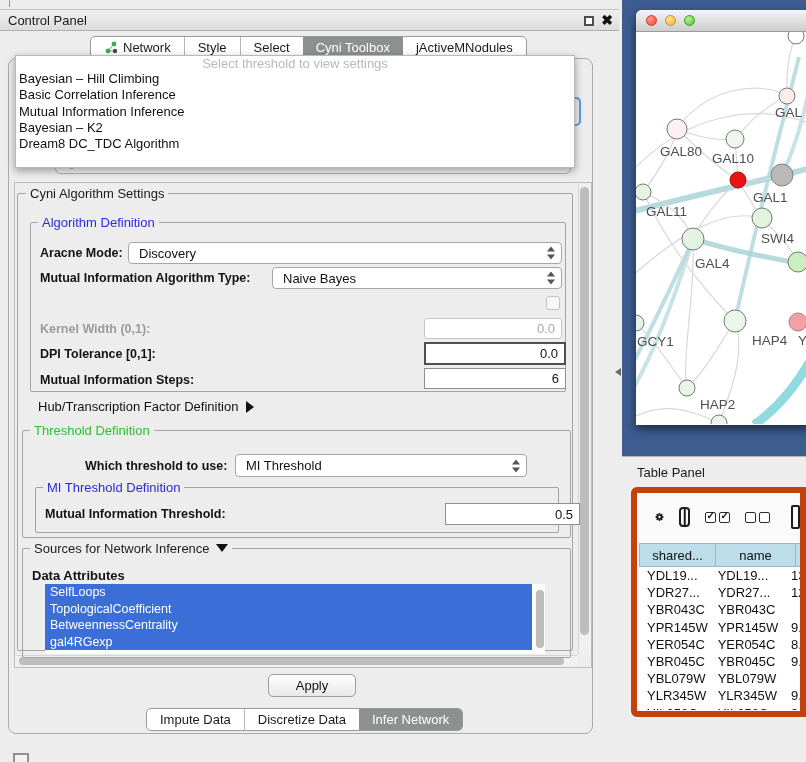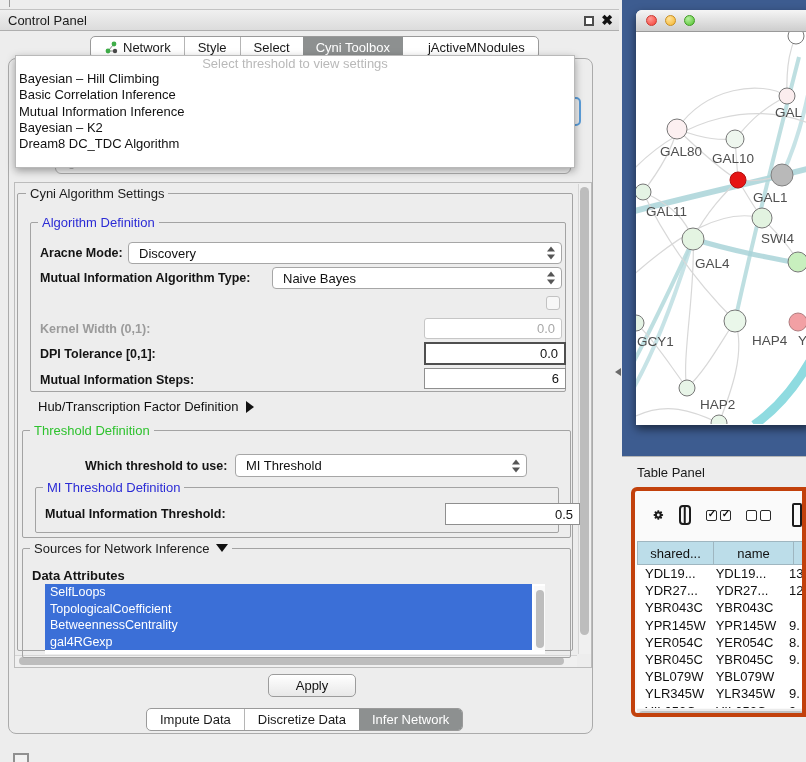--- a/index.html
+++ b/index.html
@@ -18,21 +18,21 @@
     border:2px solid #4d4d4d; background:#fff; }
   .close-icon { position:absolute; right:6px; top:2px; font-size:14px; font-weight:bold; color:#111; }
 
   
   .tabbar { display:flex; height:23px; border:1px solid #9a9a9a; border-radius:5px;
     background:#fff; overflow:hidden; font-size:13px; }
   .tab { display:flex; align-items:center; gap:5px; padding:0 13px; color:#1a1a1a;
     border-left:1px solid #b5b5b5; white-space:nowrap; cursor:default; }
   .tab:first-child { border-left:none; }
   .tab.selected { background:var(--tab-selected-gray,#8d9090); color:#fff; border-left:none; }
-  .tab.selected + .tab { border-left:none;margin-left:12px; }
+  .tab.selected + .tab { border-left:none; }
 
   .top-tabbar { left:90px; top:36px; }
   .bottom-tabbar { left:146px; top:708px; }
 
   
   .main-box { left:8px; top:58px; width:585px; height:676px; border:1px solid #ababab;
     border-radius:8px; background:#ededed; }
 
   
   .scrollwrap { left:14px; top:182px; width:578px; height:486px; border:1px solid #bcbcbc; background:#ededed; }
@@ -101,21 +101,21 @@
     border-bottom:1px solid #9a9a9a; border-radius:6px 0 0 0; display:flex; align-items:center; gap:8px; padding-left:10px; }
   .light { width:11px; height:11px; border-radius:50%; }
   .light.red { background:radial-gradient(circle at 35% 30%, #ff9a94, #f43f36); border:1px solid #ca3a32; }
   .light.yellow { background:radial-gradient(circle at 35% 30%, #ffe29a, #f5b52e); border:1px solid #c98f22; }
   .light.green { background:radial-gradient(circle at 35% 30%, #b6f0a0, #52c22e); border:1px solid #3f9a24; }
   .net-canvas { width:170px; height:392px; overflow:hidden; }
 
   
   .tp-strip { left:622px; top:456px; width:184px; height:306px; background:#ededed; border-top:1px solid #b5b5b5; }
   .tp-title { left:637px; top:465px; font-size:13px; color:#1a1a1a; }
-  .tp-box { left:631px; top:487px; width:175px; height:230px; border:4px solid #c2410c; border-radius:6px 0 0 6px;
+  .tp-box { left:631px; top:487px; width:175px; height:230px; border:6px solid #c2410c; border-radius:6px 0 0 6px;
     background:#fafafa; overflow:hidden; }
   .tp-toolbar { position:absolute; left:0; top:0; width:100%; height:48px; display:flex; align-items:center; gap:15px; padding-left:18px; }
   .icon-cols { width:20px; height:20px; border:2.5px solid #1c1c1c; border-radius:4px; position:relative; }
   .icon-cols:before { content:""; position:absolute; left:50%; top:0; width:2.5px; height:100%; background:#1c1c1c; transform:translateX(-50%); }
   .chk-pair { display:flex; gap:3px; }
   .mini-box { width:11px; height:11px; border:1.6px solid #2a2a2a; border-radius:2px; position:relative; background:#fff; }
   .mini-box.checked:after { content:"✓"; position:absolute; left:0.5px; top:-3px; font-size:10px; font-weight:bold; color:#111; }
   .icon-doc { width:15px; height:24px; border:2px solid #1c1c1c; border-radius:2px; margin-left:6px; }
 
   .tp-header { position:absolute; left:2px; top:50px; display:flex; height:24px; }

